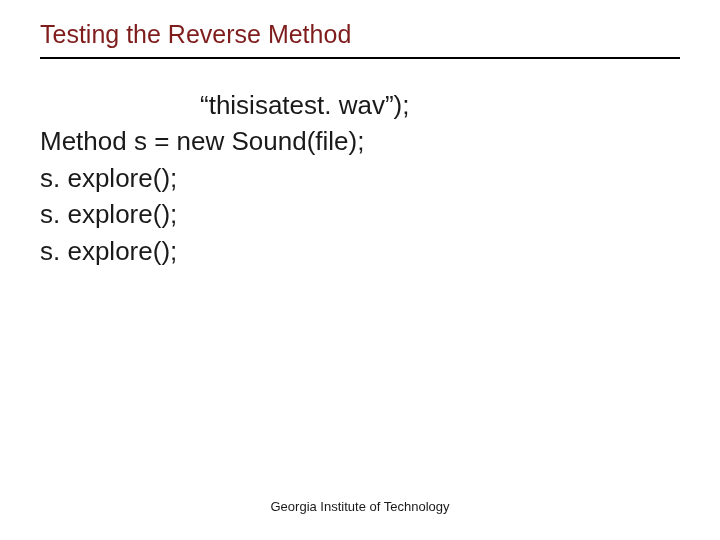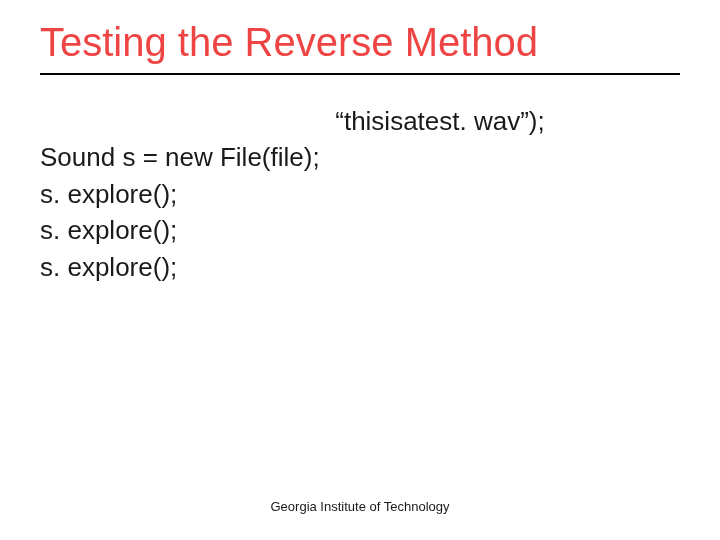--- a/index.html
+++ b/index.html
@@ -15,56 +15,55 @@
       position: relative;
       overflow: hidden;
     }
     .slide {
       width: 100%;
       height: 100%;
       padding: 20px 40px 0 40px;
       position: relative;
     }
     .title {
-      font-size: 40px;
-      color: #ef4444;
+      font-size: 25px;
+      color: #7f1d1d;
       font-weight: normal;
       padding-bottom: 8px;
       border-bottom: 2px solid #000000;
       margin-bottom: 28px;
       letter-spacing: 0px;
     }
     .content {
       font-size: 26px;
       color: #1a1a1a;
       line-height: 1.4;
     }
     .code-line {
       display: block;
     }
     .indented {
       padding-left: 160px;
-      text-align: center;
     }
     .footer {
       position: absolute;
       bottom: 26px;
       left: 0;
       right: 0;
       text-align: center;
       font-size: 13px;
       color: #1a1a1a;
     }
   </style>
 </head>
 <body>
 
 <div class="slide">
   <h1 class="title">Testing the Reverse Method</h1>
   <div class="content">
     <span class="code-line indented">“thisisatest. wav”);</span>
-    <span class="code-line">Sound s = new File(file);</span>
+    <span class="code-line">Method s = new Sound(file);</span>
     <span class="code-line">s. explore();</span>
     <span class="code-line">s. explore();</span>
     <span class="code-line">s. explore();</span>
   </div>
   <div class="footer">Georgia Institute of Technology</div>
 </div>
 
 </body></html>

